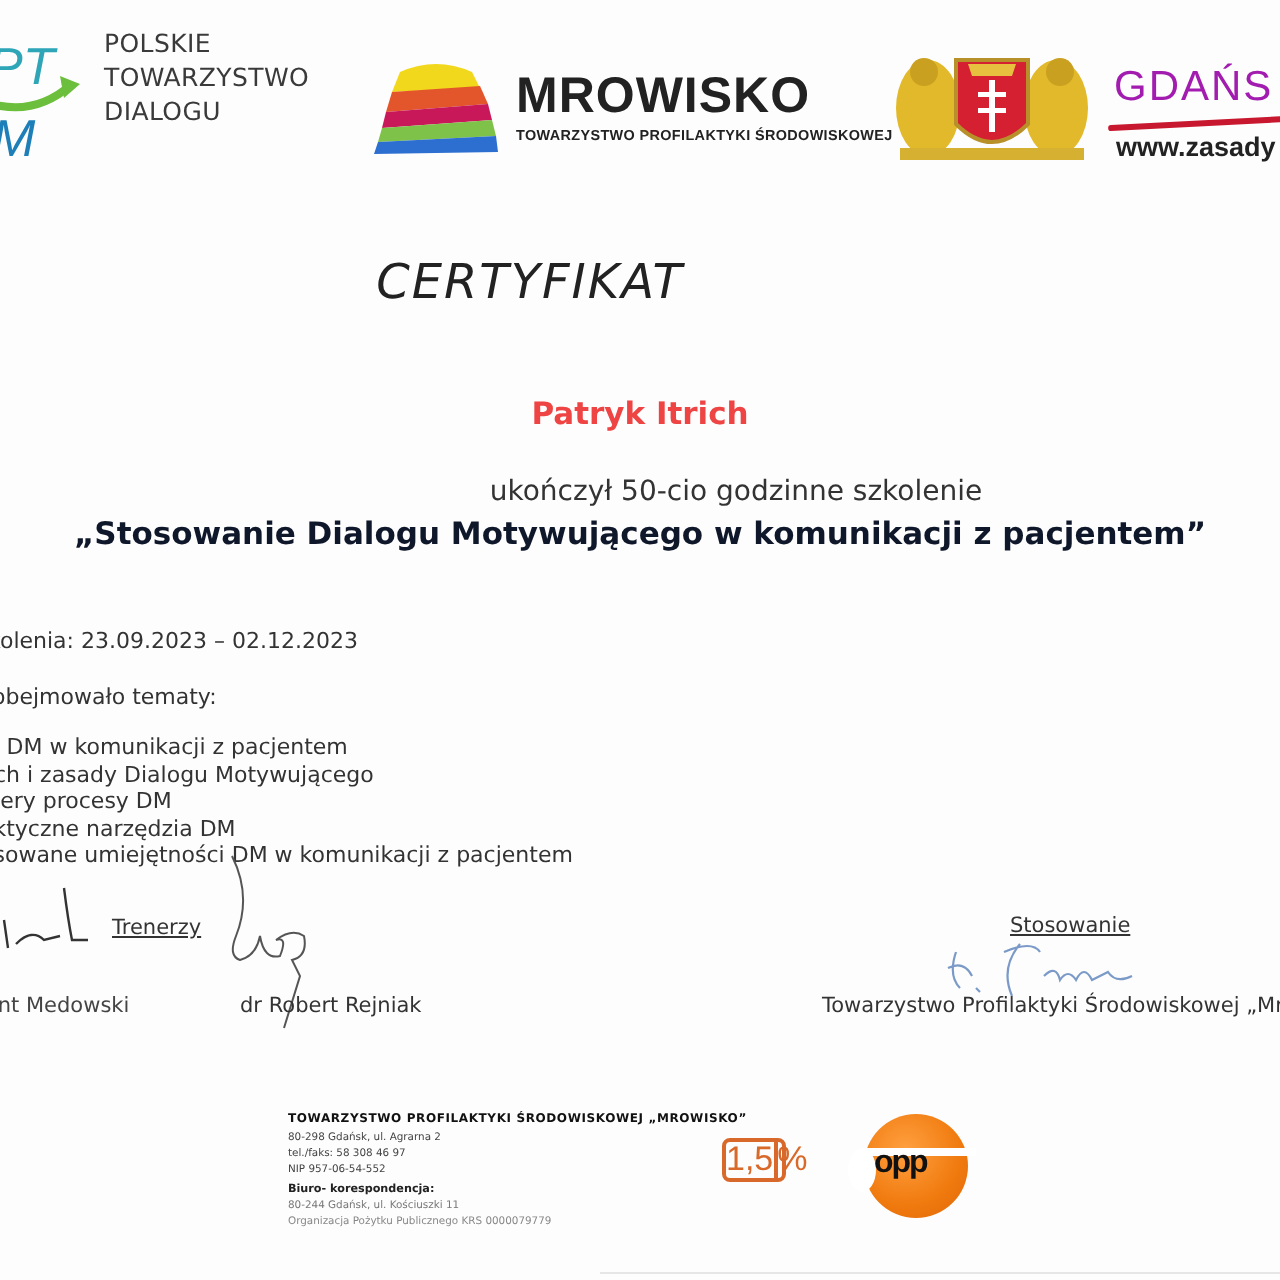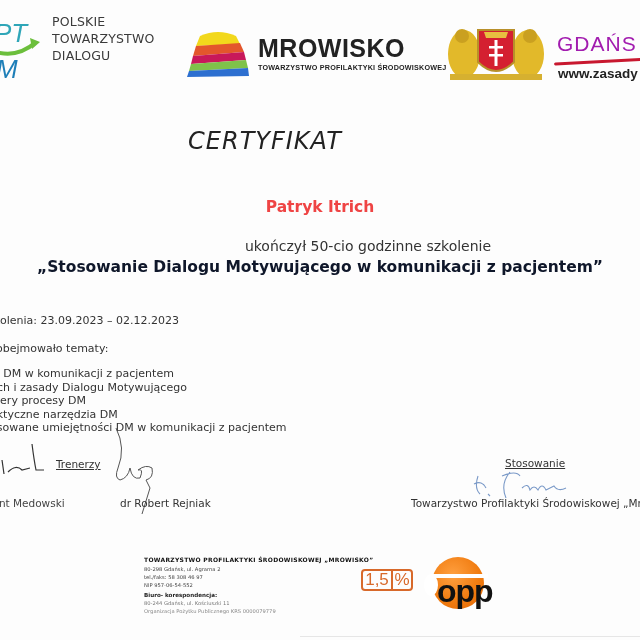--- a/index.html
+++ b/index.html
@@ -30,26 +30,26 @@
   .topics div { white-space:nowrap; }
   .trainers-label { left:56px; top:458px; font-size:10.5px; text-decoration:underline; color:#333; }
   .trainer1 { left:-18px; top:497px; font-size:10.5px; color:#444; white-space:nowrap; }
   .trainer2 { left:88px; top:497px; font-size:10.5px; color:#333; white-space:nowrap;margin-left:32px; }
   .org-label { left:505px; top:457px; font-size:10.5px; text-decoration:underline; color:#333; }
   .org-name { left:411px; top:497px; font-size:10.5px; color:#333; white-space:nowrap; }
   .sig { position:absolute; }
   
   .f-title { left:144px; top:556px; font-size:6px; font-weight:bold; color:#111; white-space:nowrap; letter-spacing:0.3px; }
   .f-line { font-size:5.2px; color:#444; white-space:nowrap; position:absolute; left:144px; }
-  .pct-box { left:361px; top:569px; width:52px; height:22px; border:2px solid #d8692a; border-radius:4px; color:#d8692a; font-size:17px; font-family:"Liberation Sans", sans-serif; box-sizing:border-box; display:flex; }
+  .pct-box { left:361px; top:569px; width:32px; height:22px; border:2px solid #d8692a; border-radius:4px; color:#d8692a; font-size:17px; font-family:"Liberation Sans", sans-serif; box-sizing:border-box; display:flex; }
   .pct-box span { display:flex; align-items:center; justify-content:center; }
   .pct-box .a { width:28px; border-right:2px solid #d8692a; }
   .pct-box .b { flex:1; }
   .opp { left:432px; top:557px; width:52px; height:52px; border-radius:50%; background:radial-gradient(circle at 40% 35%, #ffa040, #f07a0e 60%, #e06608); }
-  .opp-text { left:437px; top:573px; font-size:32px; font-weight:bold; color:#111; font-family:"Liberation Sans", sans-serif; letter-spacing:-1px; }
+  .opp-text { left:437px; top:573px; font-size:16px; font-weight:bold; color:#111; font-family:"Liberation Sans", sans-serif; letter-spacing:-1px; }
   .opp-band { left:432px; top:574px; width:56px; height:4px; background:#fff; }
   .opp-o { left:424px; top:574px; width:14px; height:22px; border-radius:50%; background:#fff; }
   .bottom-line { left:300px; top:636px; width:340px; height:1px; background:#e6e6e6; }
 </style>
 </head>
 <body>
 
 <svg class="abs ptdm-mark" viewBox="0 0 42 70">
   <text x="-6" y="30" font-size="26" font-style="italic" fill="#2fa6b8" font-family="Liberation Sans, sans-serif">PT</text>
   <path d="M-4 40 Q18 46 36 30" stroke="#6cbf3c" stroke-width="4" fill="none"></path>

